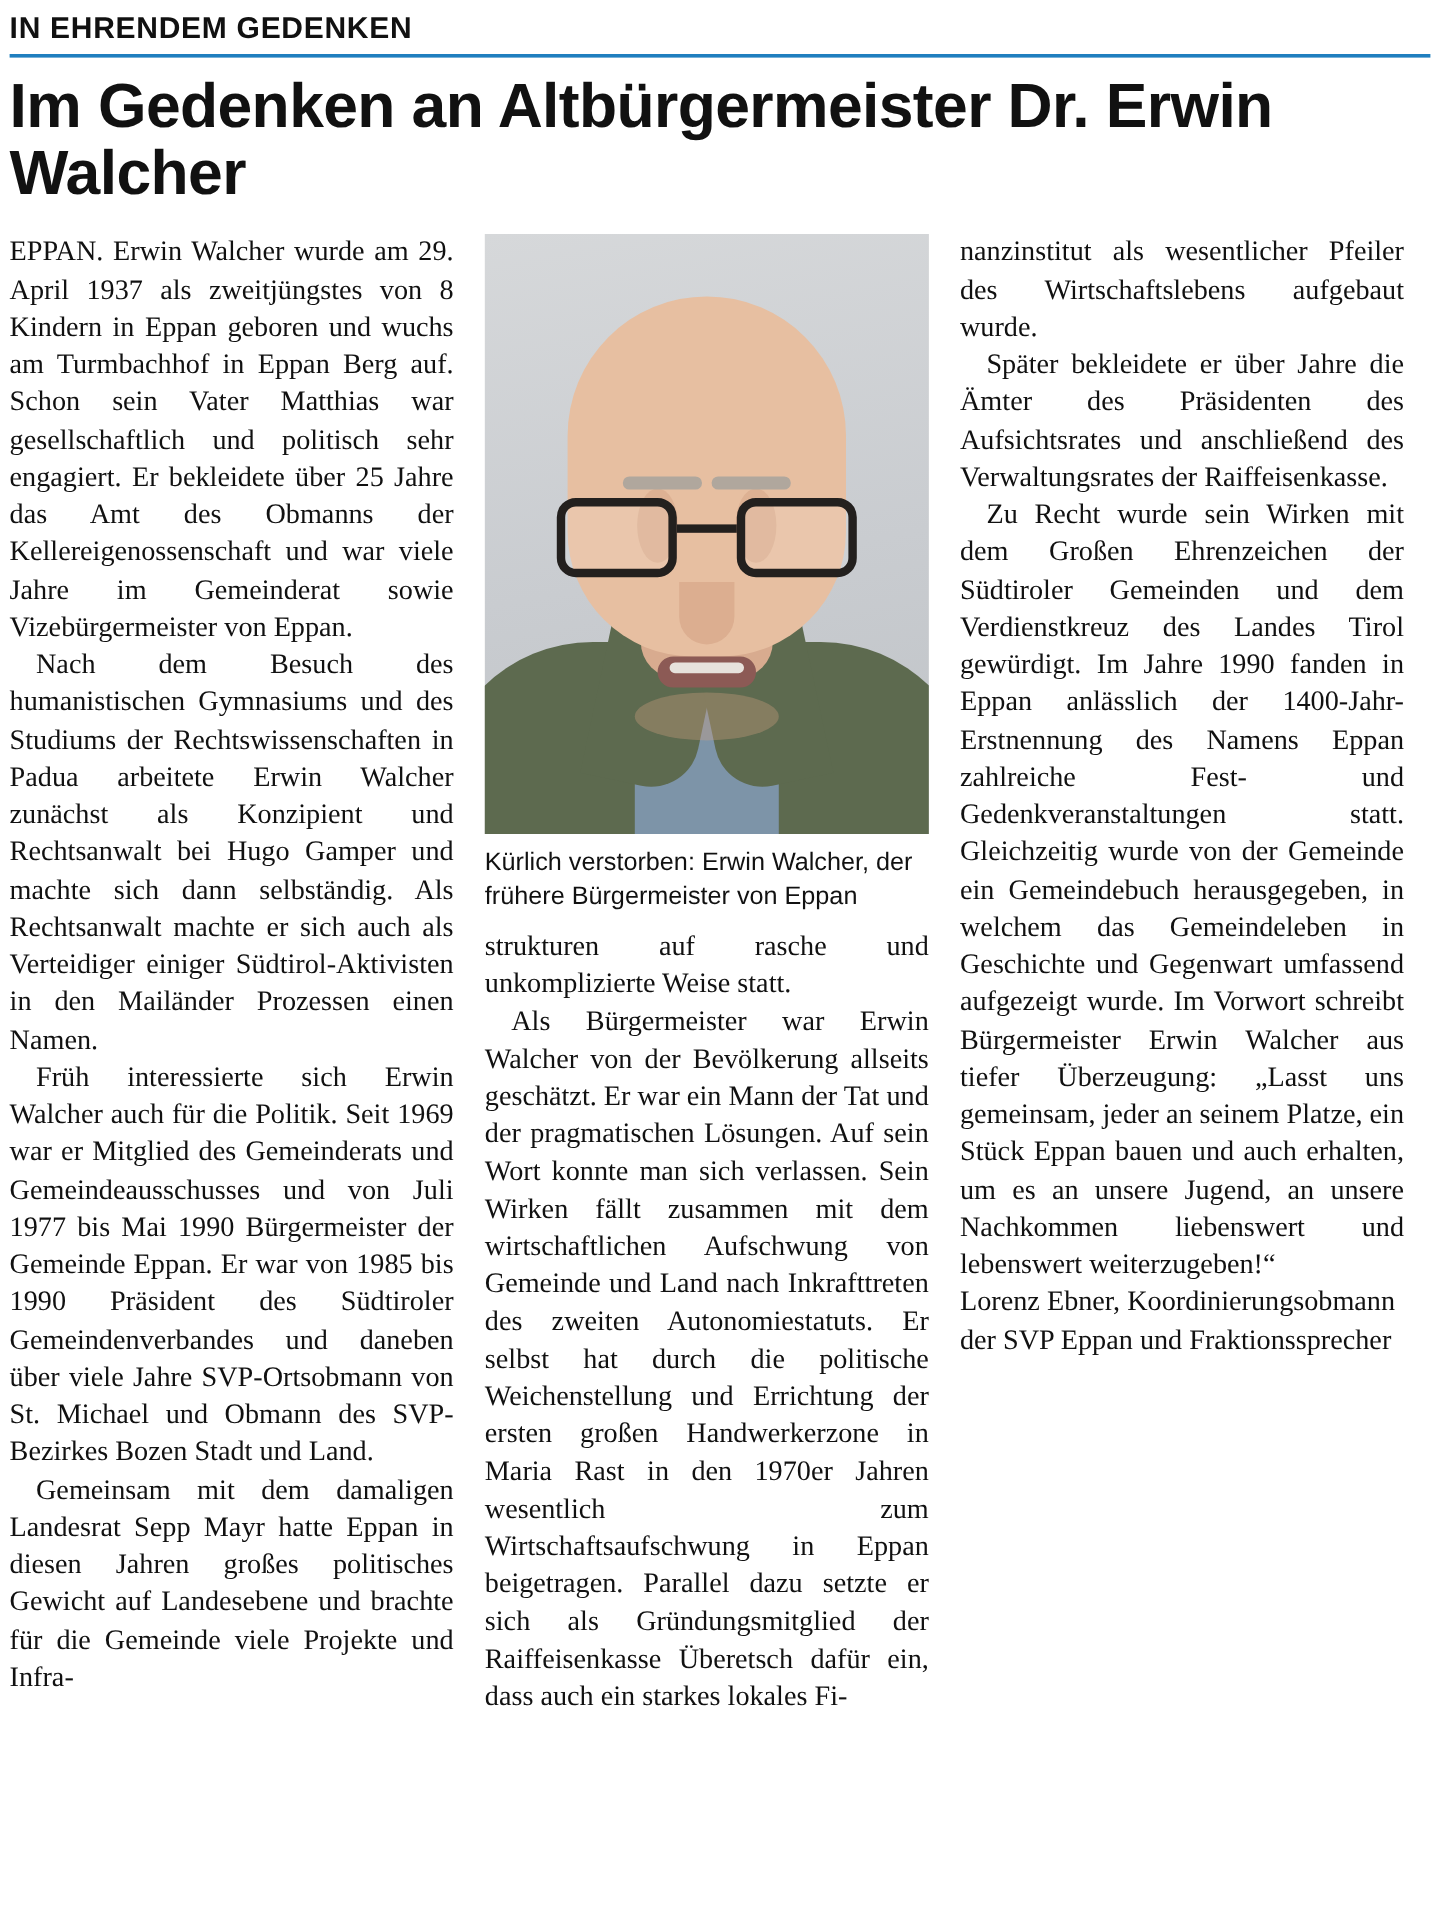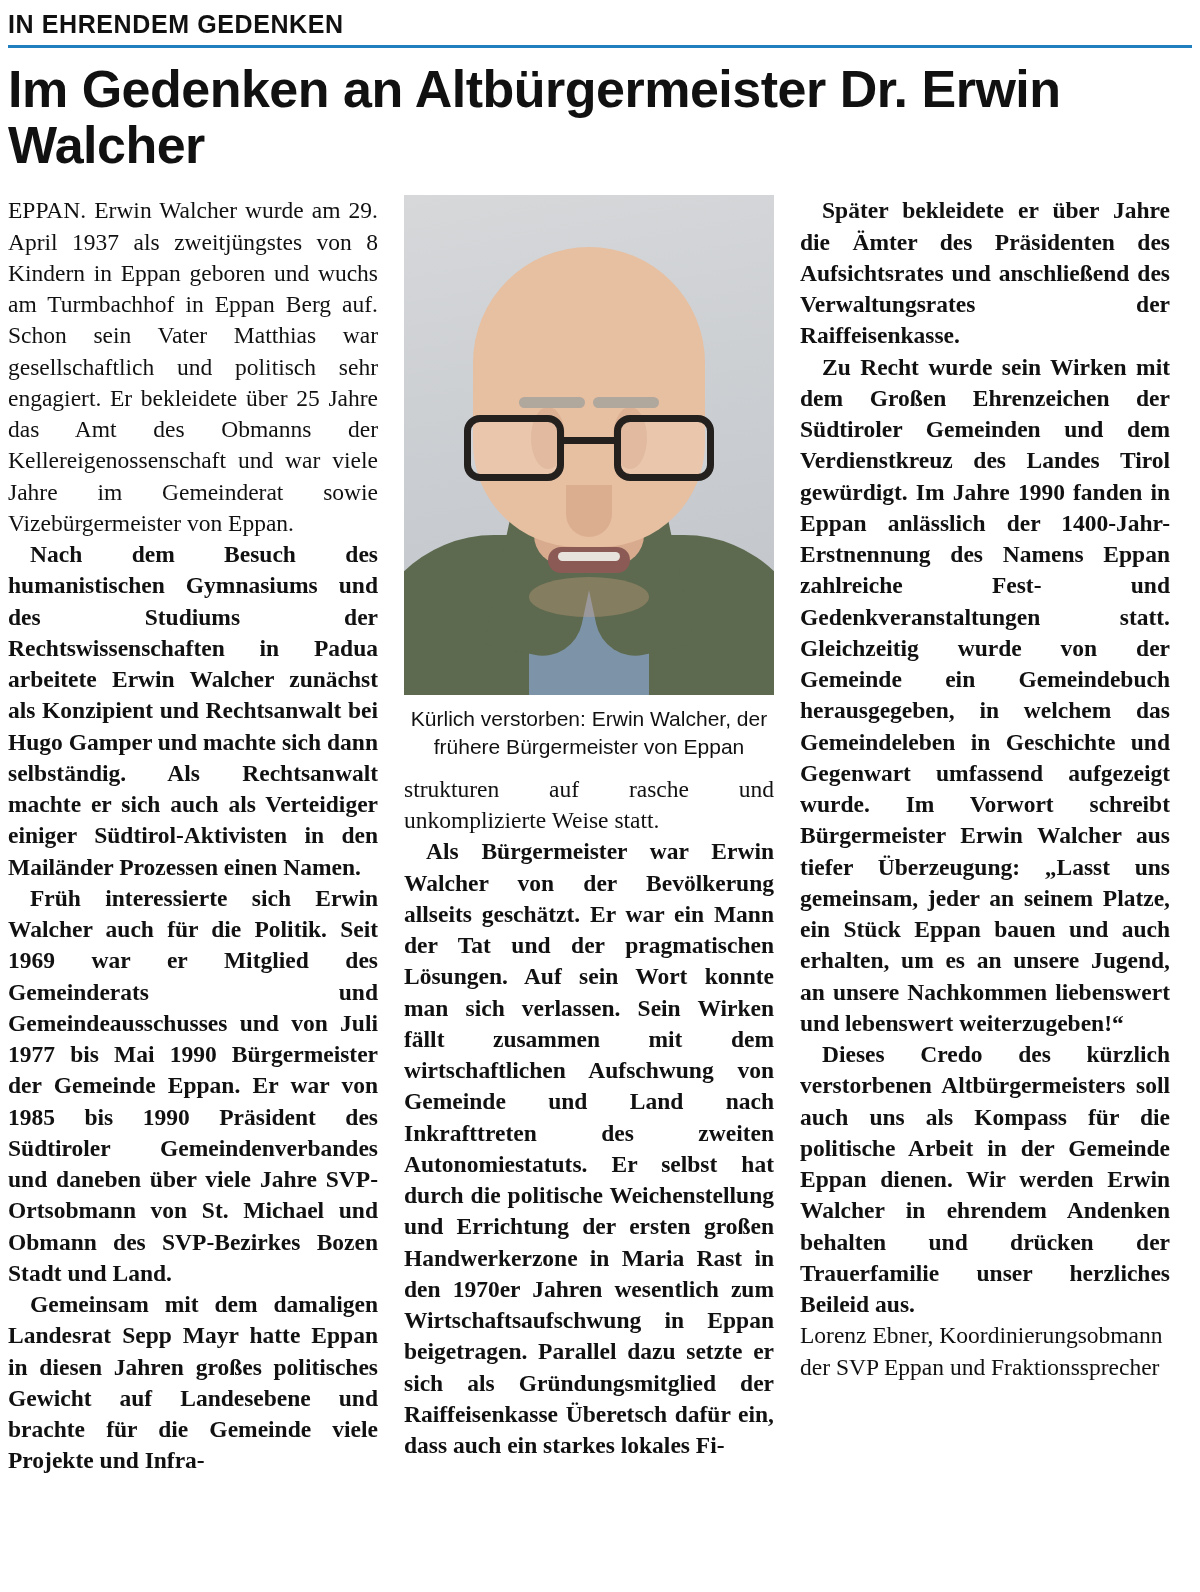--- a/index.html
+++ b/index.html
@@ -59,41 +59,39 @@
   .col p {
     margin: 0;
     font-size: 23.5px;
     line-height: 1.33;
     text-align: justify;
     text-justify: inter-word;
     hyphens: manual;
   }
   .col p.indent {
     text-indent: 22px;
-    font-weight: bold;
   }
   .col p.sig {
     text-align: left;
     text-indent: 0;
   }
   .photo-box {
     width: 370px;
     height: 500px;
     overflow: hidden;
     position: relative;
     background: #d9d9d9;
   }
   .caption {
     font-family: "Liberation Sans", sans-serif;
     font-size: 21px;
     line-height: 1.3;
     padding-top: 10px;
     padding-bottom: 14px;
     color: #111111;
-    text-align: center;
   }
   
   .portrait {
     position: absolute;
     inset: 0;
     background: linear-gradient(170deg, #d6d8da 0%, #c9ccd0 55%, #bfc3c7 100%);
   }
   .p-shoulders {
     position: absolute;
     left: -40px;
@@ -275,20 +273,20 @@
             <div class="p-chin"></div>
           </div>
         </div>
       </div>
       <div class="caption">Kürlich verstorben: Erwin Walcher, der frühere Bürgermeister von Eppan</div>
       <p>strukturen auf rasche und unkomplizierte Weise statt.</p>
       <p class="indent">Als Bürgermeister war Erwin Walcher von der Bevölkerung allseits geschätzt. Er war ein Mann der Tat und der pragmatischen Lösungen. Auf sein Wort konnte man sich verlassen. Sein Wirken fällt zusammen mit dem wirtschaftlichen Aufschwung von Gemeinde und Land nach Inkrafttreten des zweiten Autonomiestatuts. Er selbst hat durch die politische Weichenstellung und Errichtung der ersten großen Handwerkerzone in Maria Rast in den 1970er Jahren wesentlich zum Wirtschaftsaufschwung in Eppan beigetragen. Parallel dazu setzte er sich als Gründungsmitglied der Raiffeisenkasse Überetsch dafür ein, dass auch ein starkes lokales Fi-</p>
     </div>
 
     <div class="col">
+      <p>nanzinstitut als wesentlicher Pfeiler des Wirtschaftslebens aufgebaut wurde.</p>
       <p class="indent">Später bekleidete er über Jahre die Ämter des Präsidenten des Aufsichtsrates und anschließend des Verwaltungsrates der Raiffeisenkasse.</p>
       <p class="indent">Zu Recht wurde sein Wirken mit dem Großen Ehrenzeichen der Südtiroler Gemeinden und dem Verdienstkreuz des Landes Tirol gewürdigt. Im Jahre 1990 fanden in Eppan anlässlich der 1400-Jahr-Erstnennung des Namens Eppan zahlreiche Fest- und Gedenkveranstaltungen statt. Gleichzeitig wurde von der Gemeinde ein Gemeindebuch herausgegeben, in welchem das Gemeindeleben in Geschichte und Gegenwart umfassend aufgezeigt wurde. Im Vorwort schreibt Bürgermeister Erwin Walcher aus tiefer Überzeugung: „Lasst uns gemeinsam, jeder an seinem Platze, ein Stück Eppan bauen und auch erhalten, um es an unsere Jugend, an unsere Nachkommen liebenswert und lebenswert weiterzugeben!“</p>
-      <p class="indent">Dieses Credo des kürzlich verstorbenen Altbürgermeisters soll auch uns als Kompass für die politische Arbeit in der Gemeinde Eppan dienen. Wir werden Erwin Walcher in ehrendem Andenken behalten und drücken der Trauerfamilie unser herzliches Beileid aus.</p>
       <p class="sig">Lorenz Ebner, Koordinierungsobmann der SVP Eppan und Fraktionssprecher</p>
     </div>
 
   </div>
 </div>
 
 </body></html>

